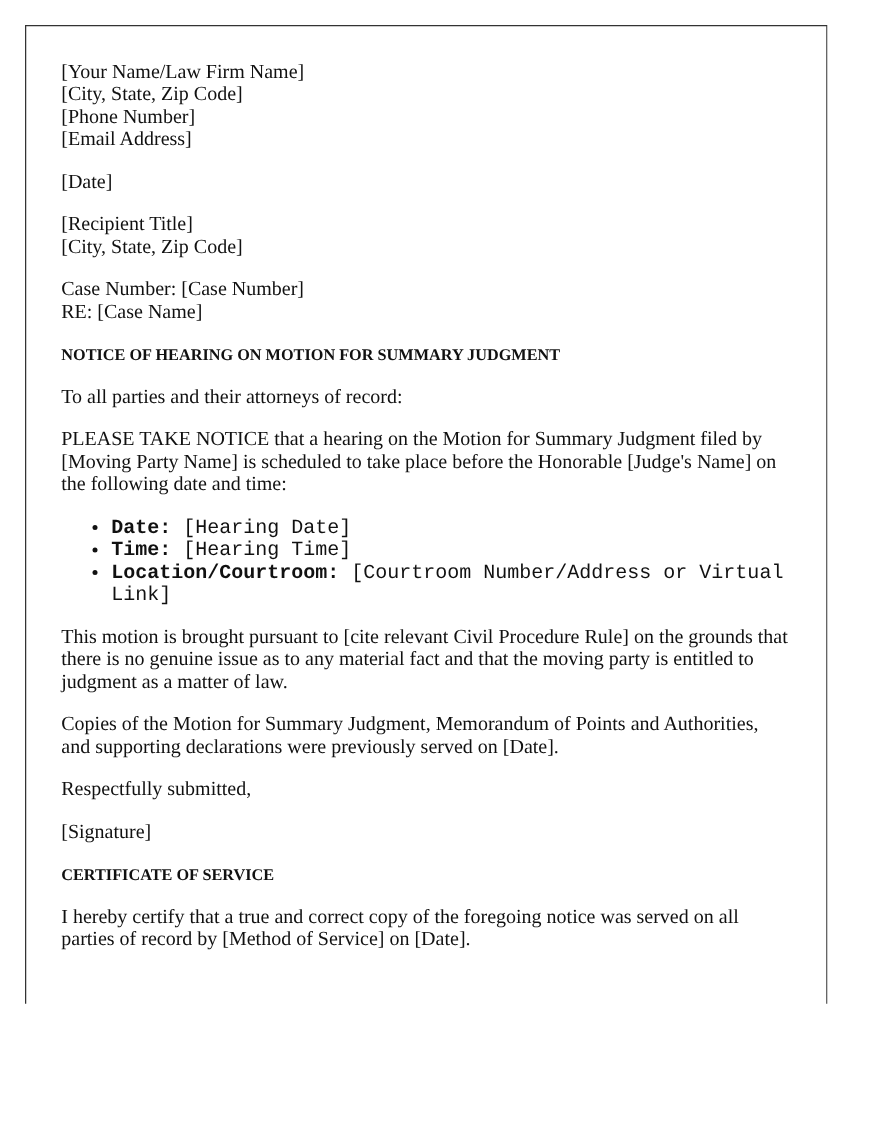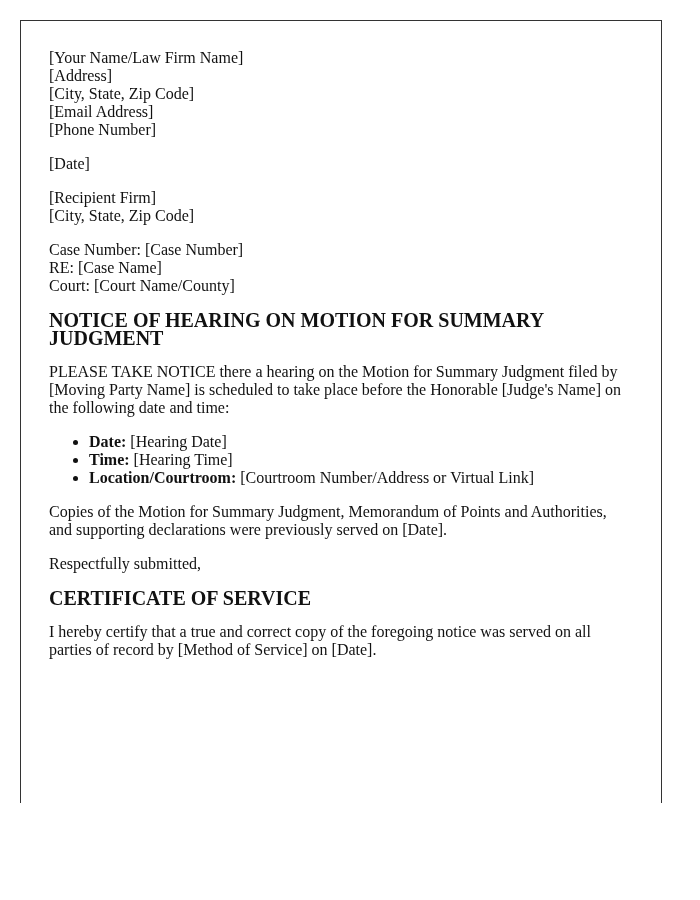--- a/index.html
+++ b/index.html
@@ -38,79 +38,81 @@
     }
     .letter p:first-child {
       margin-top: 0;
     }
     .block-line {
       display: block;
     }
     .heading {
       font-weight: bold;
       margin: 16px 0 16px 0;
-      font-size: 20px;
+      font-size: 13px;
       line-height: 18px;
     }
     ul.details {
       margin: 16px 0 16px 0;
       padding-left: 40px;
       list-style-type: disc;
     }
     ul.details li {
       line-height: 18px;
+      font-family: Liberation Mono, monospace;
     }
     .label-strong {
       font-weight: bold;
     }
   </style>
 </head>
 <body>
 
 <div class="viewport-clip">
   <div class="letter">
 
     <p>
       <span class="block-line">[Your Name/Law Firm Name]</span>
-      <span class="block-line">[Address]</span>
       <span class="block-line">[City, State, Zip Code]</span>
+      <span class="block-line">[Phone Number]</span>
       <span class="block-line">[Email Address]</span>
-      <span class="block-line">[Phone Number]</span>
     </p>
 
     <p>[Date]</p>
 
     <p>
-      <span class="block-line">[Recipient Firm]</span>
+      <span class="block-line">[Recipient Title]</span>
       <span class="block-line">[City, State, Zip Code]</span>
     </p>
 
     <p>
       <span class="block-line"><span>Case Number:</span> <span>[Case Number]</span></span>
       <span class="block-line"><span>RE:</span> <span>[Case Name]</span></span>
-      <span class="block-line"><span>Court:</span> <span>[Court Name/County]</span></span>
     </p>
 
     <div class="heading">NOTICE OF HEARING ON MOTION FOR SUMMARY JUDGMENT</div>
 
+    <p>To all parties and their attorneys of record:</p>
 
-    <p>PLEASE TAKE NOTICE there a hearing on the Motion for Summary Judgment filed by [Moving Party Name] is scheduled to take place before the Honorable [Judge's Name] on the following date and time:</p>
+    <p>PLEASE TAKE NOTICE that a hearing on the Motion for Summary Judgment filed by [Moving Party Name] is scheduled to take place before the Honorable [Judge's Name] on the following date and time:</p>
 
     <ul class="details">
       <li><span class="label-strong">Date:</span> <span>[Hearing Date]</span></li>
       <li><span class="label-strong">Time:</span> <span>[Hearing Time]</span></li>
       <li><span class="label-strong">Location/Courtroom:</span> <span>[Courtroom Number/Address or Virtual Link]</span></li>
     </ul>
 
+    <p>This motion is brought pursuant to [cite relevant Civil Procedure Rule] on the grounds that there is no genuine issue as to any material fact and that the moving party is entitled to judgment as a matter of law.</p>
 
     <p>Copies of the Motion for Summary Judgment, Memorandum of Points and Authorities, and supporting declarations were previously served on [Date].</p>
 
     <p>Respectfully submitted,</p>
 
     <p>
+      <span class="block-line">[Signature]</span>
     </p>
 
     <div class="heading">CERTIFICATE OF SERVICE</div>
 
     <p>I hereby certify that a true and correct copy of the foregoing notice was served on all parties of record by [Method of Service] on [Date].</p>
 
   </div>
 </div>
 
 </body></html>

